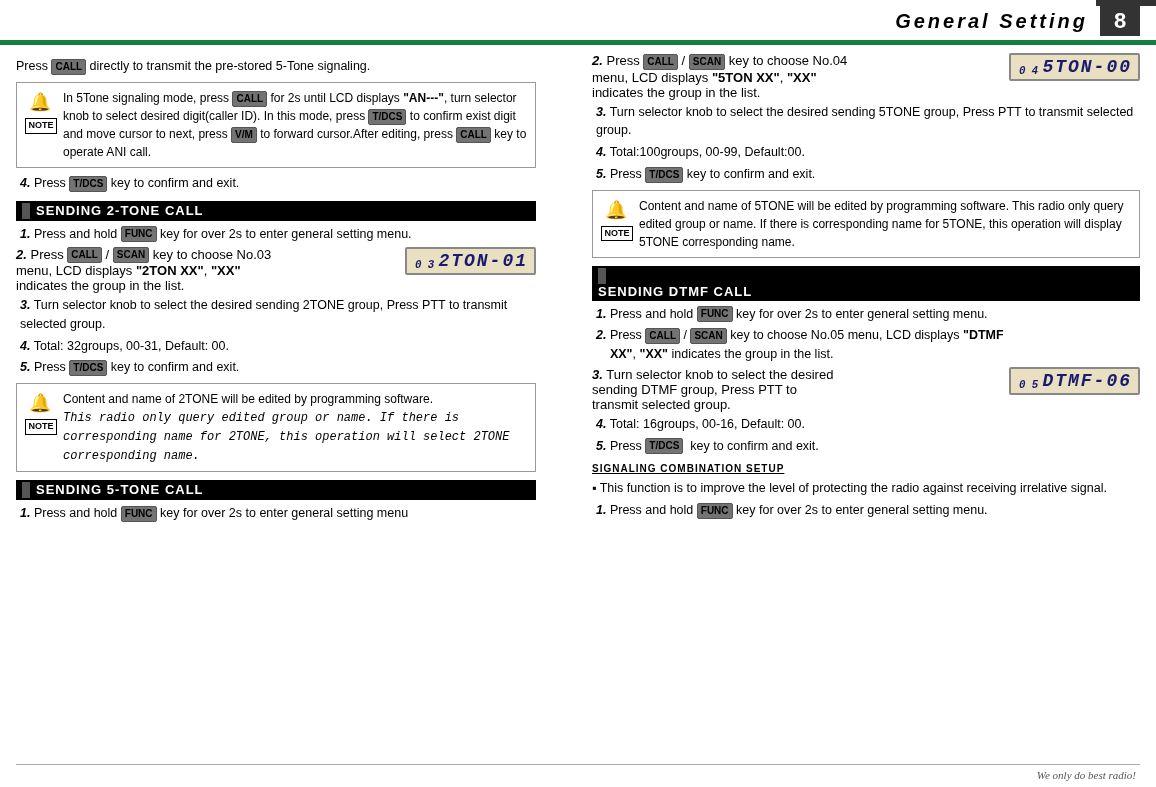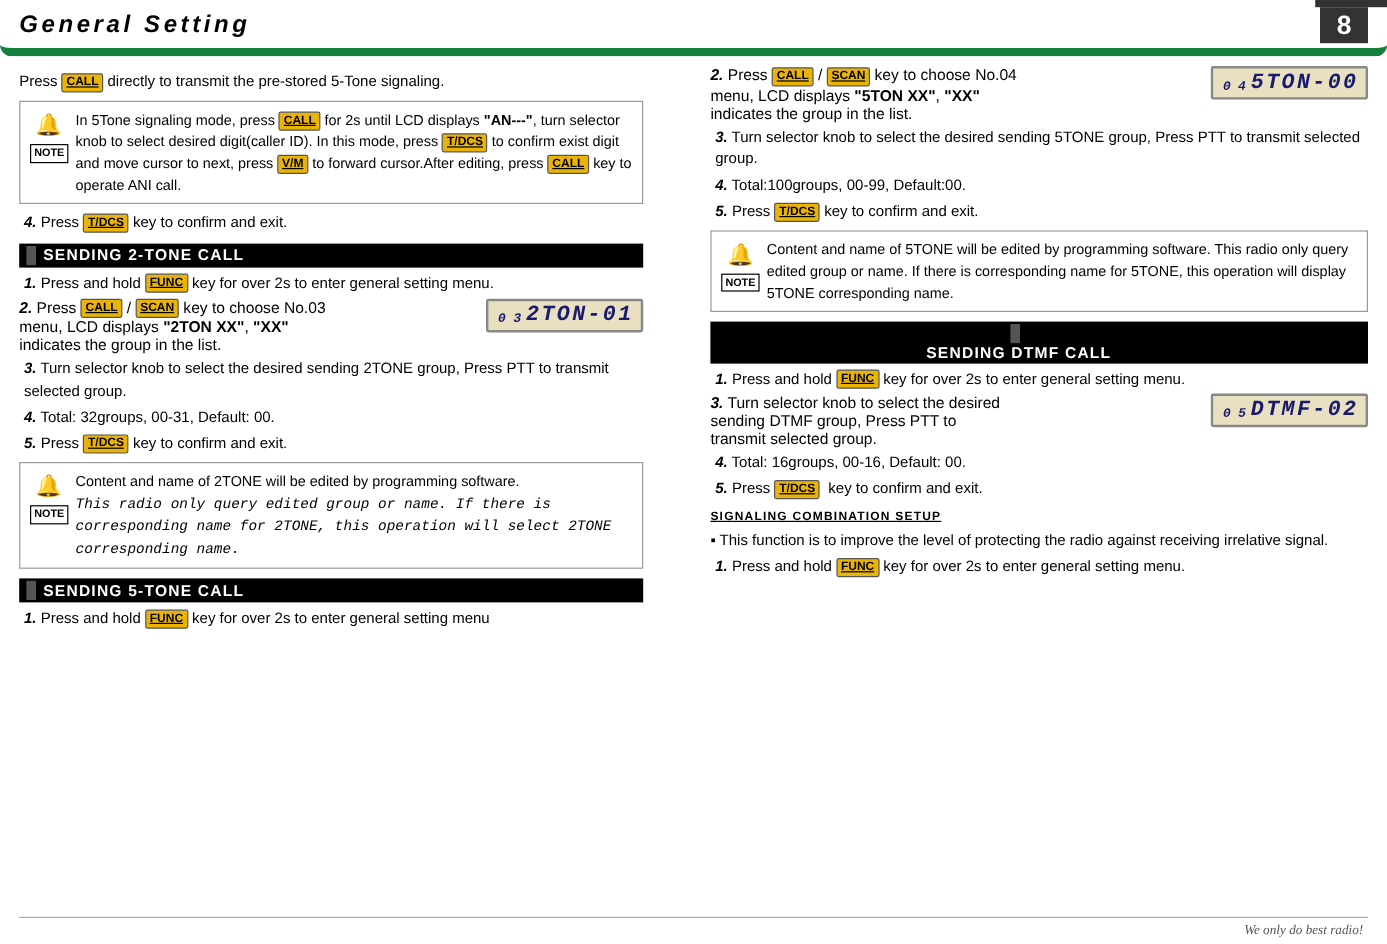--- a/index.html
+++ b/index.html
@@ -17,26 +17,25 @@
       width: 1156px;
       height: 787px;
       background: #fff;
       position: relative;
       padding: 0;
     }
 
     
     .header {
       display: flex;
-      justify-content: space-between;
+      justify-content: flex-end;
       align-items: center;
       padding: 6px 16px 4px 16px;
-      border-bottom: 7px solid #15803d;
+      border-bottom: 5px solid #15803d;
       position: relative;
-      border-radius: 10px;
     }
     .header-title {
       font-size: 20px;
       font-weight: bold;
       letter-spacing: 3px;
       font-style: italic;
       margin-right: 12px;
     }
     .header-number-box {
       background: #333;
@@ -70,21 +69,20 @@
     }
 
     .right-col {
       flex: 1;
       margin-left: 40px;
     }
 
     
     .section-header {
       display: flex;
-      align-items: center;
       background: #000;
       color: #fff;
       font-weight: bold;
       font-size: 13px;
       padding: 2px 6px;
       margin: 8px 0 4px 0;
       letter-spacing: 1px;
     }
     .section-header-bar {
       width: 8px;
@@ -146,24 +144,23 @@
     }
 
     
     .key-btn {
       display: inline-block;
       border: 1px solid #555;
       border-radius: 2px;
       padding: 0 3px;
       font-size: 10px;
       font-weight: bold;
-      background: #eab308;
+      background: #737373;
       vertical-align: middle;
       line-height: 1.4;
-      text-decoration: underline;
     }
 
     
     .display-img {
       display: inline-block;
       background: #e8e0c0;
       border: 2px solid #888;
       border-radius: 2px;
       font-family: 'Courier New', monospace;
       font-size: 18px;
@@ -367,29 +364,34 @@
           <div class="section-header-bar"></div>
           <span>SENDING DTMF CALL</span>
         </div>
         <span class="page-19-badge" style="position:absolute;right:0;top:2px;">19</span>
       </div>
 
       <p class="step">
         <span class="step-num">1.</span>
         Press and hold <span class="key-btn">FUNC</span> key for over 2s to enter general setting menu.
       </p>
+      <p class="step">
+        <span class="step-num">2.</span>
+        Press <span class="key-btn">CALL</span> / <span class="key-btn">SCAN</span> key to choose No.05 menu, LCD displays <strong>"DTMF<br>
+        &nbsp;&nbsp;&nbsp;&nbsp;XX"</strong>, <strong>"XX"</strong> indicates the group in the list.
+      </p>
 
       <div class="step-with-display">
         <div class="step-text">
           <span class="step-num">3.</span>
           Turn selector knob to select the desired<br>
           sending DTMF group, Press PTT to<br>
           transmit selected group.
         </div>
-        <div class="display-img">₀₅DTMF-02</div>
+        <div class="display-img">₀₅DTMF-06</div>
       </div>
 
       <p class="step">
         <span class="step-num">4.</span>
         Total: 16groups, 00-16, Default: 00.
       </p>
       <p class="step">
         <span class="step-num">5.</span>
         Press <span class="key-btn">T/DCS</span>&nbsp; key to confirm and exit.
       </p>

